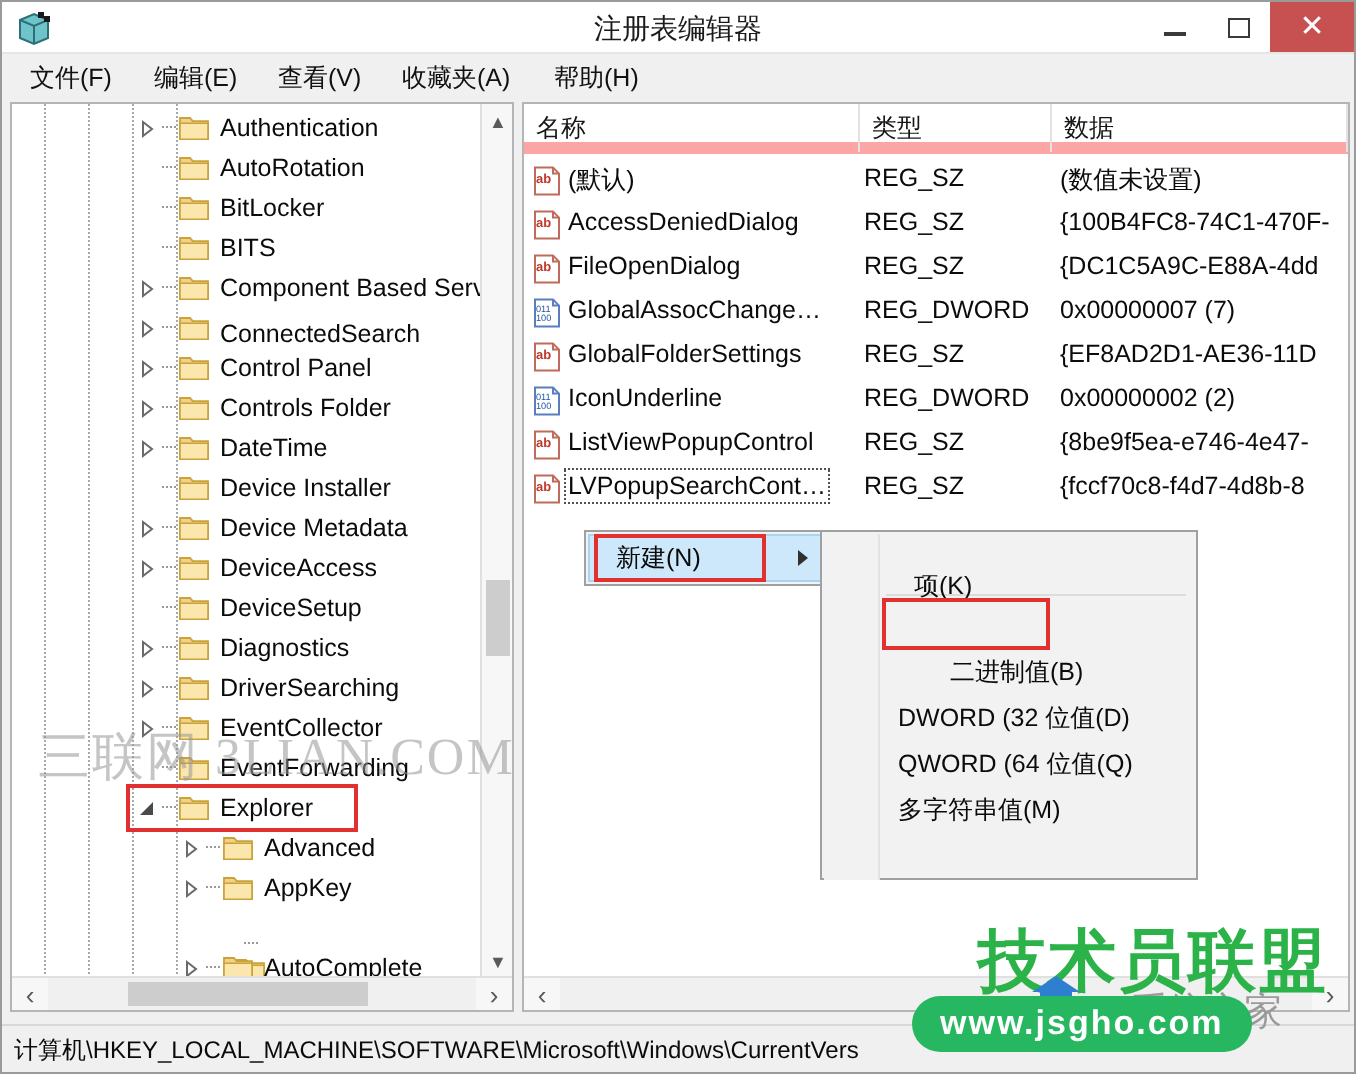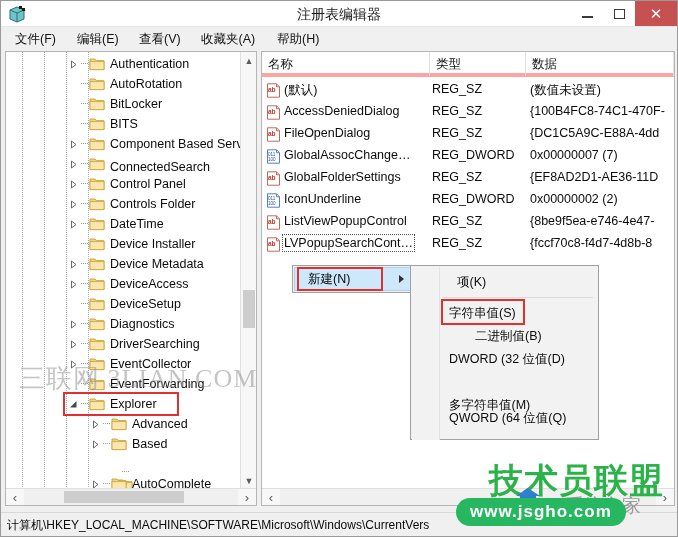--- a/index.html
+++ b/index.html
@@ -139,21 +139,21 @@
     color: #5a5a5a; font-size: 9px;
     background: #f7f7f7;
   }
   .sb-thumb { position: absolute; background: #cdcdcd; }
 
   
   #list-header {
     position: absolute; left: 0; top: 0;
     width: 412px; height: 25px;
     background: #ffffff;
-    border-bottom: 4px solid #fca5a5;
+    border-bottom: 6px solid #fca5a5;
   }
   .colhead {
     position: absolute; top: 0; height: 24px; line-height: 24px;
     font-size: 12.5px; color: #161616;
     padding-left: 6px;
     border-right: 1px solid #e2e2e2;
     white-space: nowrap;
   }
   #list-rows {
     position: absolute; left: 0; top: 25px;
@@ -586,21 +586,21 @@
               <path d="M2.5 1 L7 4.5 L2.5 8 Z" fill="none" stroke="#6a6a6a" stroke-width="1"></path>
             </svg>
           </span>
           <span class="dots"></span>
           <span class="folder">
             <svg width="16" height="14" viewBox="0 0 16 14">
               <path d="M1 2 h5 l1.4 1.6 H15 v9 H1 Z" fill="#f0d08a" stroke="#c9a338" stroke-width="0.9"></path>
               <path d="M1 4.6 h14 v8 H1 Z" fill="#fbe6ad" stroke="#c9a338" stroke-width="0.8"></path>
             </svg>
           </span>
-          <span class="tlabel">Based</span>
+          <span class="tlabel">AppKey</span>
         </div>
         <div class="tree-row" style="top: 402px; left: 82px; flex-direction: column;">
           <span class="twisty"></span>
           <span class="dots"></span>
           <span class="folder">
             <svg width="16" height="14" viewBox="0 0 16 14">
               <path d="M1 2 h5 l1.4 1.6 H15 v9 H1 Z" fill="#f0d08a" stroke="#c9a338" stroke-width="0.9"></path>
               <path d="M1 4.6 h14 v8 H1 Z" fill="#fbe6ad" stroke="#c9a338" stroke-width="0.8"></path>
             </svg>
           </span>
@@ -740,25 +740,24 @@
     <div id="ctx-main-item">
       <span class="label">新建(N)</span>
       <span id="ctx-main-arrow"></span>
     </div>
   </div>
   <div class="redbox" id="new-box" style="left: 296px; top: 266px; width: 86px; height: 24px; z-index: 60;"></div>
 
   <div id="ctx-sub">
     <div id="ctx-sub-strip"></div>
     <div id="sub-sep"></div>
-  <div class="subitem" style="top: 5px; padding-left: 16px;">项(K)</div>
-      <div class="subitem" style="top: 36px;">字符串值(S)</div>
+  <div class="subitem" style="top: 16px; padding-left: 16px;">项(K)</div>
       <div class="subitem" style="top: 59px; margin-left: 26px;">二进制值(B)</div>
       <div class="subitem" style="top: 82px;">DWORD (32 位值(D)</div>
-      <div class="subitem" style="top: 105px; margin-top: 36px;">QWORD (64 位值(Q)</div>
+      <div class="subitem" style="top: 105px;">QWORD (64 位值(Q)</div>
       <div class="subitem" style="top: 128px;">多字符串值(M)</div>
     </div>
   <div class="redbox" id="string-box" style="left: 440px; top: 298px; width: 84px; height: 26px; z-index: 60;"></div>
 
   <div id="statusbar">
     <div id="status-text">计算机\HKEY_LOCAL_MACHINE\SOFTWARE\Microsoft\Windows\CurrentVers</div>
   </div>
 
   <div class="wm" id="wm-big">技术员联盟</div>
   <div class="wm" id="wm-sub">Windows系统之家</div>

